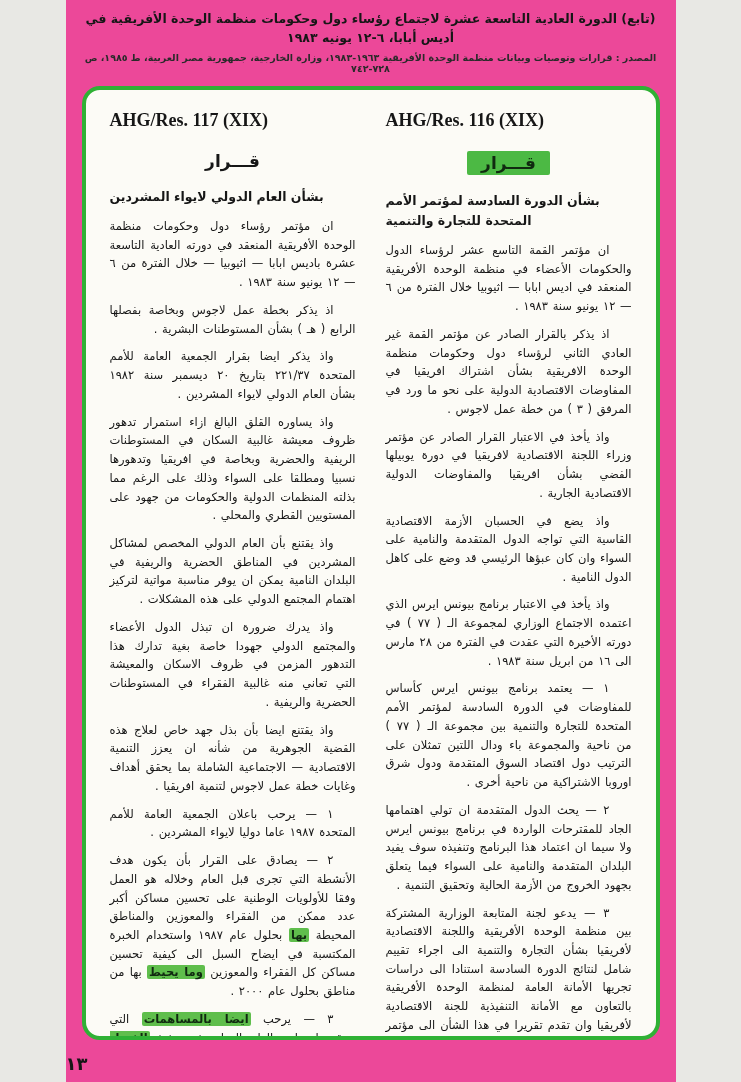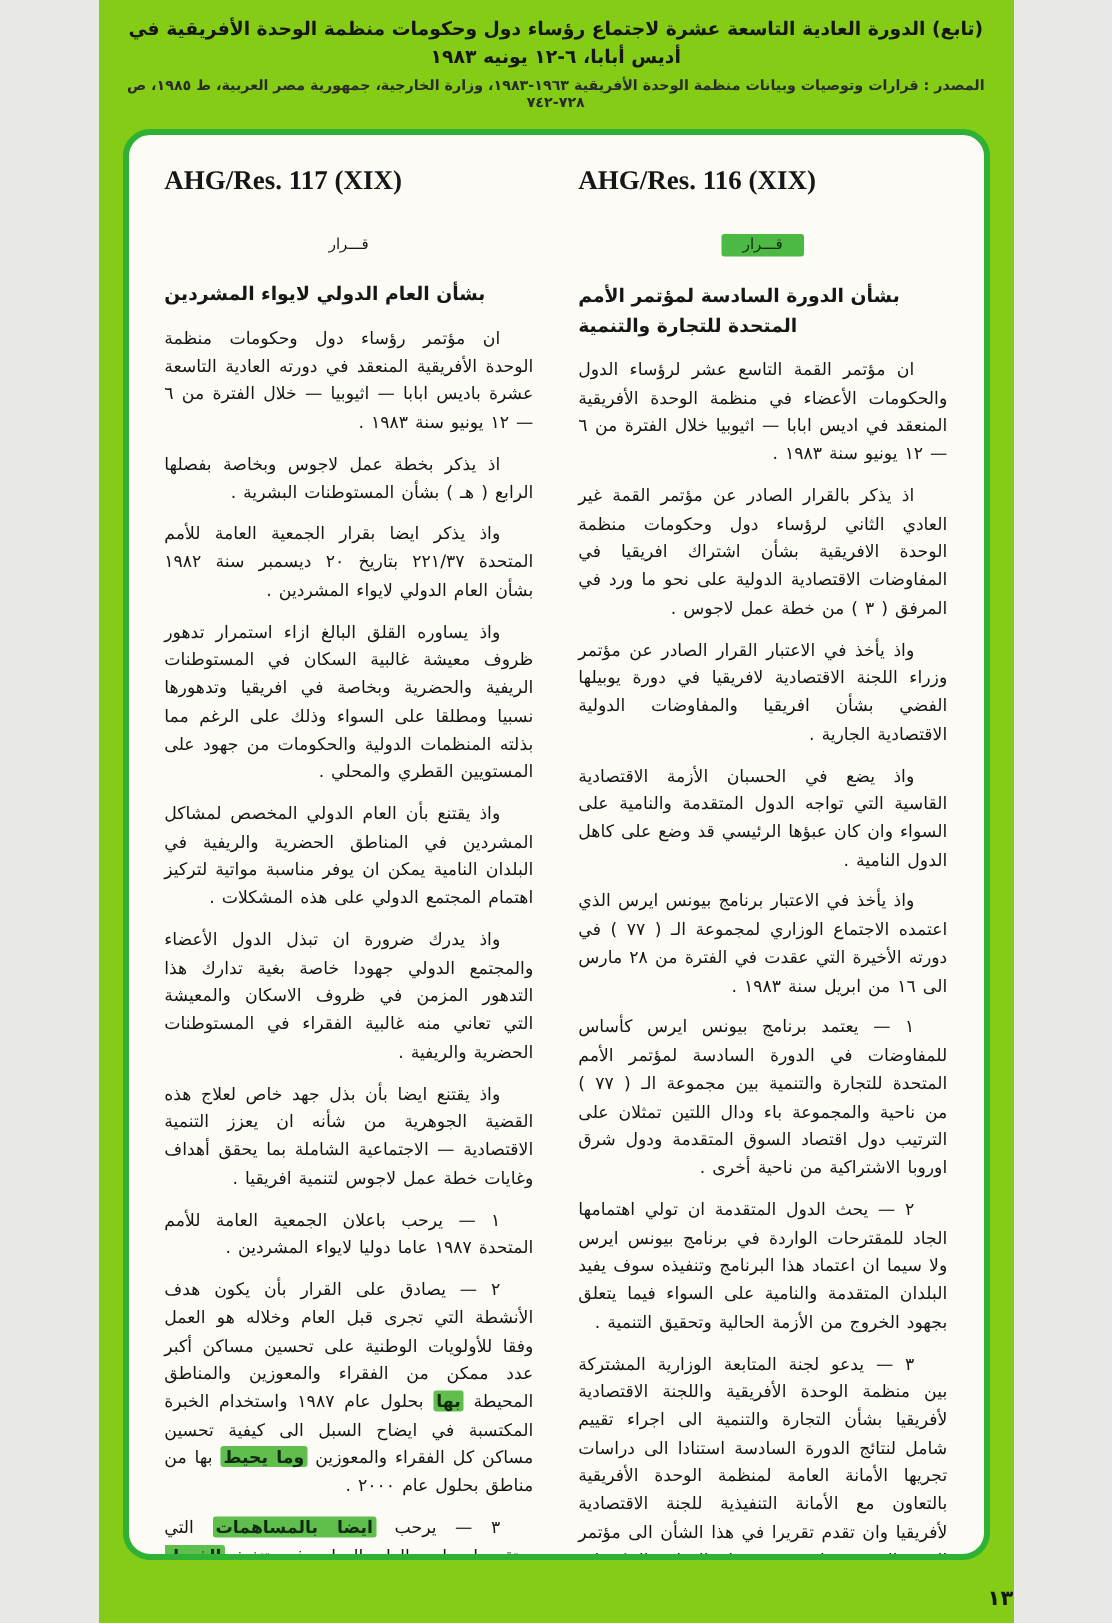--- a/index.html
+++ b/index.html
@@ -1,21 +1,21 @@
 <!DOCTYPE html>
 <html lang="ar"><head>
 <meta charset="utf-8">
 <style>
   html, body { margin: 0; padding: 0; background: #e8e8e4; }
   .page {
     position: relative;
     width: 610px;
     height: 1082px;
     margin: 0 auto;
-    background: #84cc16;
+    background: #ec4899;
     color: #161616;
     font-family: "DejaVu Sans", sans-serif;
     overflow: hidden;
   }
   
   .top-note {
     position: absolute;
     top: 10px; left: 14px; right: 14px;
     text-align: center;
     direction: rtl;
@@ -61,22 +61,22 @@
     font-weight: bold;
     font-size: 18px;
     margin: 4px 0 20px 0;
   }
   .qarar-line {
     text-align: center;
     margin: 0 0 16px 0;
   }
   .qarar {
     display: inline-block;
-    font-weight: normal;
-    font-size: 10px;
+    font-weight: bold;
+    font-size: 17px;
     letter-spacing: 1px;
   }
   .qarar.boxed {
     background: #4cb944;
     color: #102a10;
     padding: 2px 14px;
     border-radius: 2px;
   }
   .rtitle {
     text-align: left;
@@ -98,22 +98,22 @@
     background: #5fbe4c;
     color: #102a10;
     padding: 0 2px;
     border-radius: 2px;
     font-weight: bold;
   }
   
   .page-number {
     position: absolute;
     bottom: 8px; left: 0; right: 0;
-    text-align: right;
-    font-size: 14px;
+    text-align: left;
+    font-size: 18px;
     font-weight: bold;
   }
 </style>
 </head>
 <body>
 
 <div class="page">
 
   <header class="top-note">
     <div class="note-line1">(تابع) الدورة العادية التاسعة عشرة لاجتماع رؤساء دول وحكومات منظمة الوحدة الأفريقية في أديس أبابا، ٦-١٢ يونيه ١٩٨٣</div>

